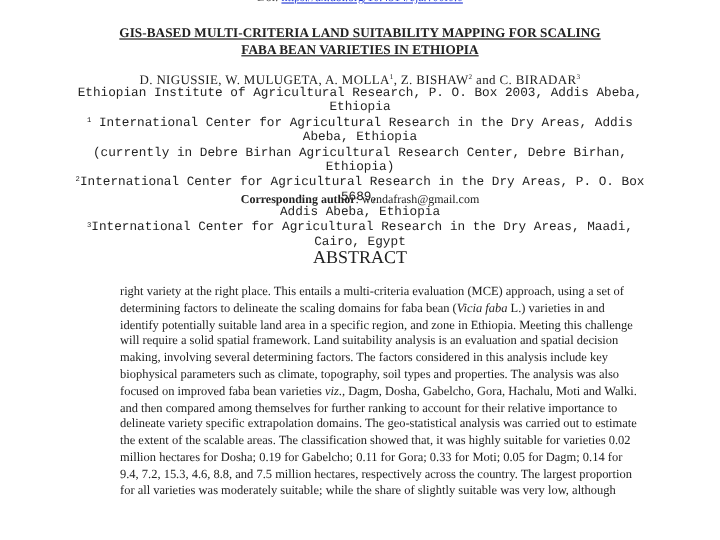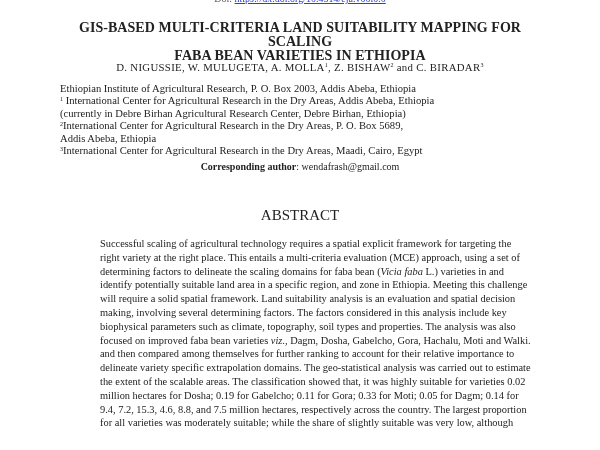--- a/index.html
+++ b/index.html
@@ -34,49 +34,52 @@
       color: #2a3fd6;
       text-decoration: underline;
     }
     .title {
       position: absolute;
       top: 21px;
       left: 60px;
       width: 480px;
       text-align: center;
       font-weight: bold;
-      font-size: 14px;
+      font-size: 11px;
       line-height: 14px;
       letter-spacing: 0.05px;
       color: #222;
+      text-decoration: underline;
     }
     .authors {
       position: absolute;
       top: 61px;
       left: 60px;
       width: 480px;
       text-align: center;
       font-size: 10.8px;
       line-height: 13px;
       letter-spacing: 0.3px;
       color: #222;
     }
     .authors sup {
       font-size: 6px;
       vertical-align: top;
       line-height: 8px;
     }
     .affiliations {
       position: absolute;
-      top: 83px;
+      top: 72px;
       left: 60px;
       width: 480px;
+      text-align: center;
       font-size: 10.6px;
       line-height: 12.4px;
       color: #222;
+      font-family: Liberation Mono, monospace;
     }
     .affiliations sup {
       font-size: 6px;
       vertical-align: top;
       line-height: 8px;
     }
     .corresponding {
       position: absolute;
       top: 160px;
       left: 60px;
@@ -159,21 +162,20 @@
   </div>
 
   <div class="corresponding">
     <span class="label">Corresponding author</span><span>: </span><span>wendafrash@gmail.com</span>
   </div>
 
 
   <div class="abstract-heading">ABSTRACT</div>
 
   <div class="abstract-body">
-    <span class="line">Successful scaling of agricultural technology requires a spatial explicit framework for targeting the</span>
     <span class="line">right variety at the right place. This entails a multi-criteria evaluation (MCE) approach, using a set of</span>
     <span class="line"><span>determining factors to delineate the scaling domains for faba bean (</span><i>Vicia faba</i><span> L.) varieties in and</span></span>
     <span class="line">identify potentially suitable land area in a specific region, and zone in Ethiopia. Meeting this challenge</span>
     <span class="line">will require a solid spatial framework. Land suitability analysis is an evaluation and spatial decision</span>
     <span class="line">making, involving several determining factors. The factors considered in this analysis include key</span>
     <span class="line">biophysical parameters such as climate, topography, soil types and properties. The analysis was also</span>
     <span class="line"><span>focused on improved faba bean varieties </span><i>viz</i><span>., Dagm, Dosha, Gabelcho, Gora, Hachalu, Moti and Walki.</span></span>
     <span class="line">and then compared among themselves for further ranking to account for their relative importance to</span>
     <span class="line">delineate variety specific extrapolation domains. The geo-statistical analysis was carried out to estimate</span>
     <span class="line">the extent of the scalable areas. The classification showed that, it was highly suitable for varieties 0.02</span>

